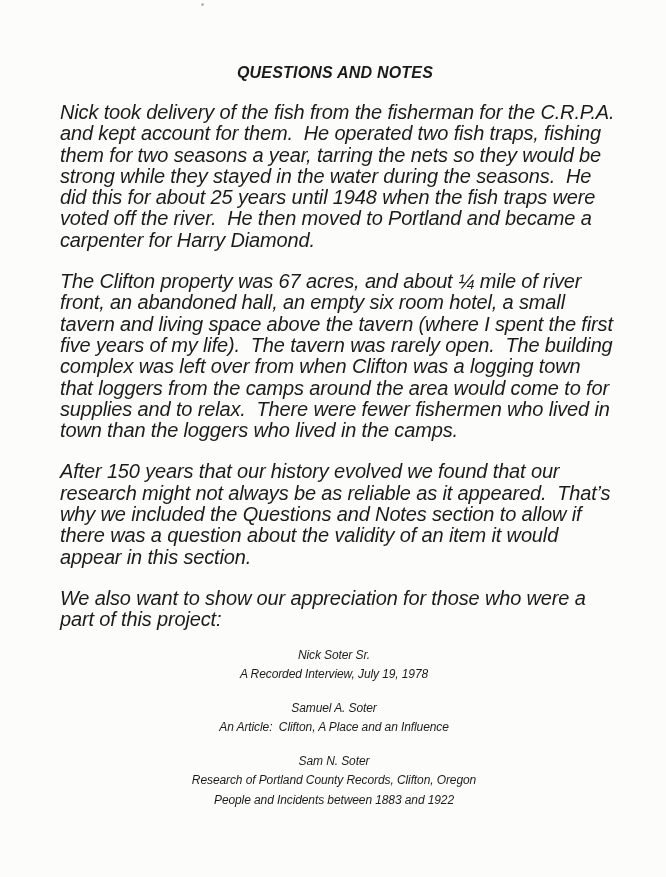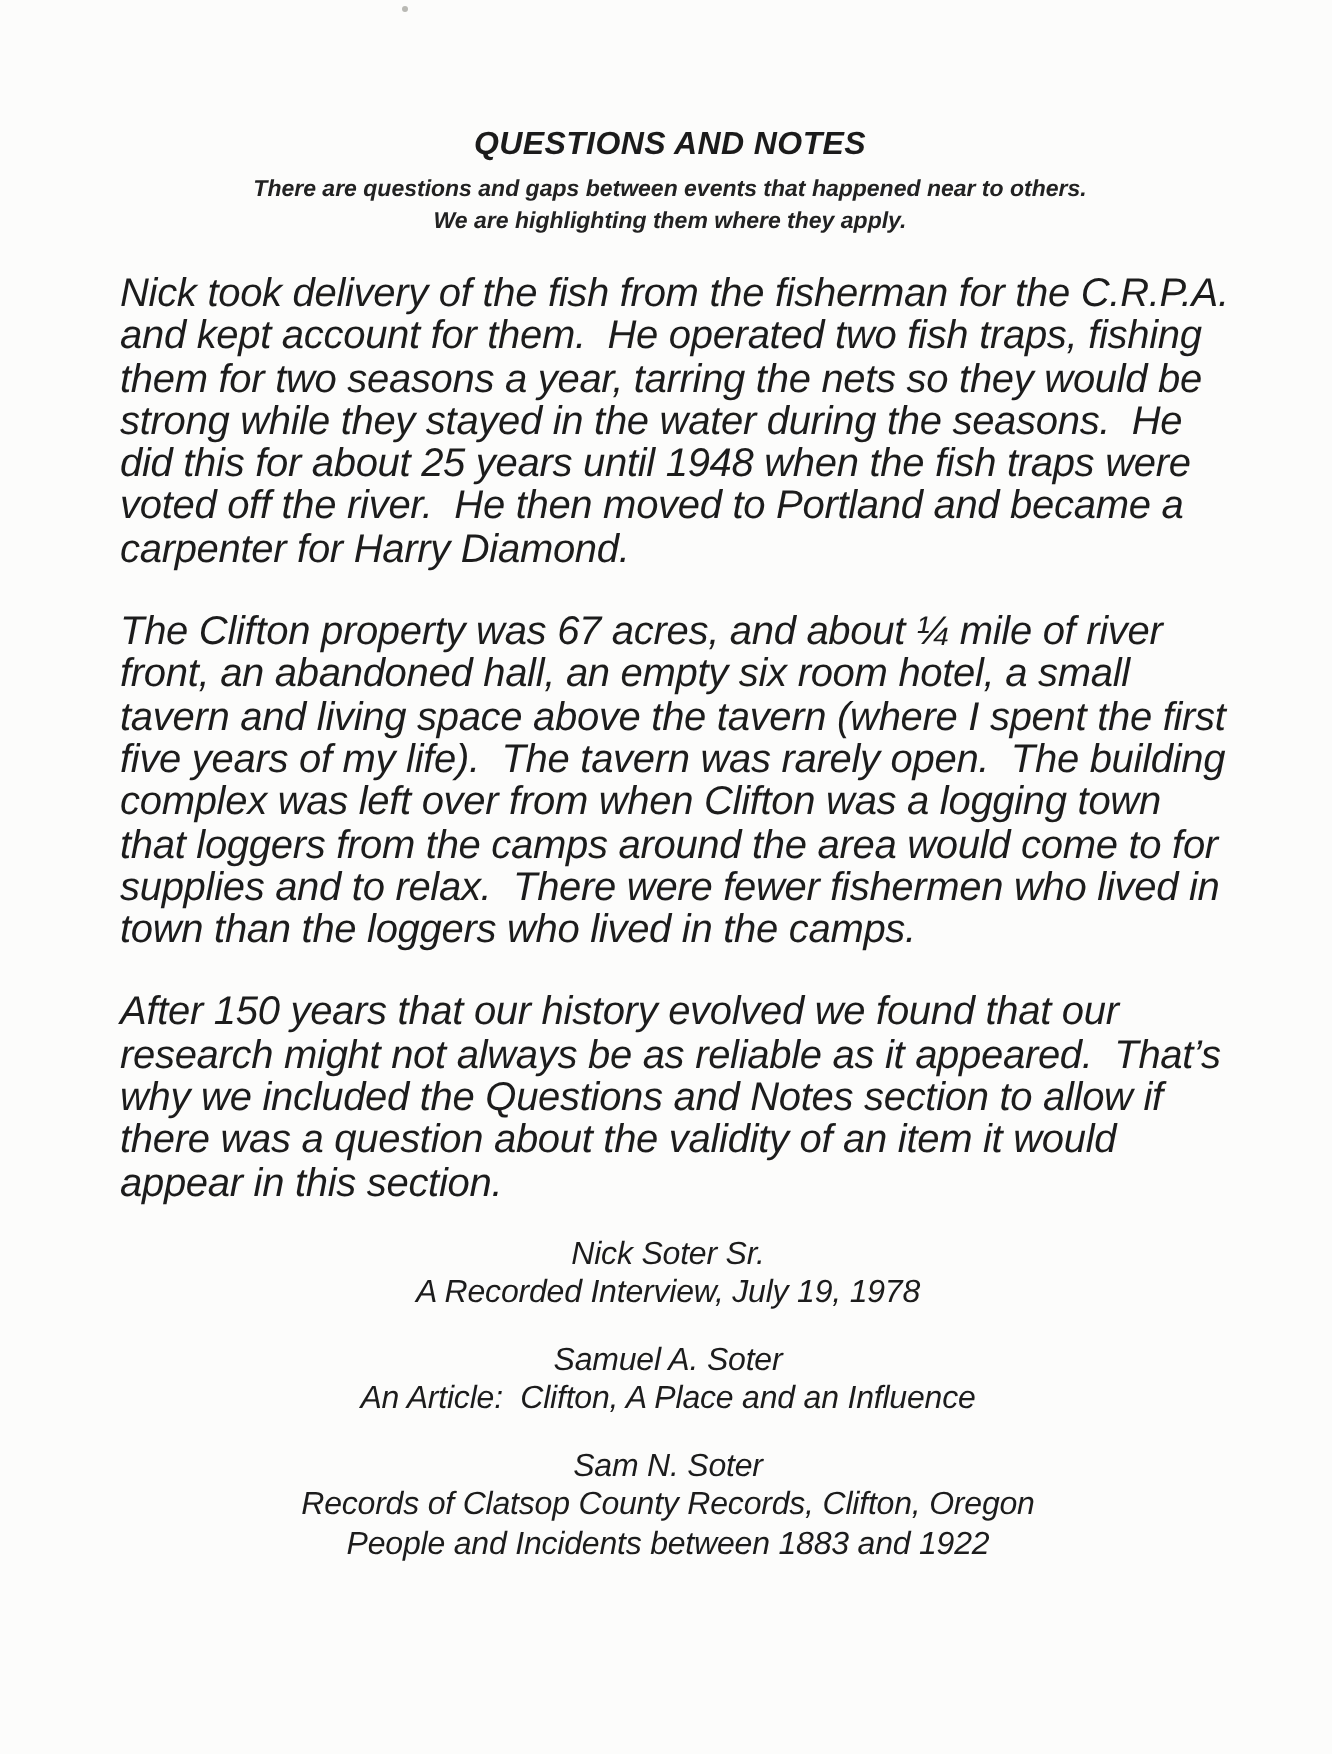--- a/index.html
+++ b/index.html
@@ -62,54 +62,51 @@
     width: 548px;
   }
   .credit-group {
     margin-bottom: 14px;
   }
   .credit-group.gap-before {
     margin-top: 36px;
   }
   .credit-group p {
     margin: 0;
-    font-size: 16px;
+    font-size: 12px;
     line-height: 19.5px;
     letter-spacing: -0.1px;
     white-space: pre-wrap;
     color: #1c1c1c;
   }
 </style>
 </head>
 <body>
 
 <div class="page">
   <div class="speck"></div>
 
   <h1 class="title">QUESTIONS AND NOTES</h1>
 
-  <div class="subtitle">
-    <p>There are questions and gaps between events that happened near to others.</p>
-    <p>We are highlighting them where they apply.</p>
-  </div>
 
   <p class="body-para">Nick took delivery of the fish from the fisherman for the C.R.P.A. and kept account for them.  He operated two fish traps, fishing them for two seasons a year, tarring the nets so they would be strong while they stayed in the water during the seasons.  He did this for about 25 years until 1948 when the fish traps were voted off the river.  He then moved to Portland and became a carpenter for Harry Diamond.</p>
   <p class="body-para">The Clifton property was 67 acres, and about ¼ mile of river front, an abandoned hall, an empty six room hotel, a small tavern and living space above the tavern (where I spent the first five years of my life).  The tavern was rarely open.  The building complex was left over from when Clifton was a logging town that loggers from the camps around the area would come to for supplies and to relax.  There were fewer fishermen who lived in town than the loggers who lived in the camps.</p>
   <p class="body-para">After 150 years that our history evolved we found that our research might not always be as reliable as it appeared.  That’s why we included the Questions and Notes section to allow if there was a question about the validity of an item it would appear in this section.</p>
+  <p class="body-para">We also want to show our appreciation for those who were a part of this project:</p>
 
   <div class="credits">
     <div class="credit-group">
       <p>Nick Soter Sr.</p>
       <p>A Recorded Interview, July 19, 1978</p>
     </div>
     <div class="credit-group">
       <p>Samuel A. Soter</p>
       <p>An Article:  Clifton, A Place and an Influence</p>
     </div>
     <div class="credit-group">
       <p>Sam N. Soter</p>
-      <p>Records of Clatsop County Records, Clifton, Oregon</p>
+      <p>Research of Portland County Records, Clifton, Oregon</p>
       <p>People and Incidents between 1883 and 1922</p>
     </div>
     <div class="credit-group gap-before">
     </div>
   </div>
 </div>
 
 </body></html>

